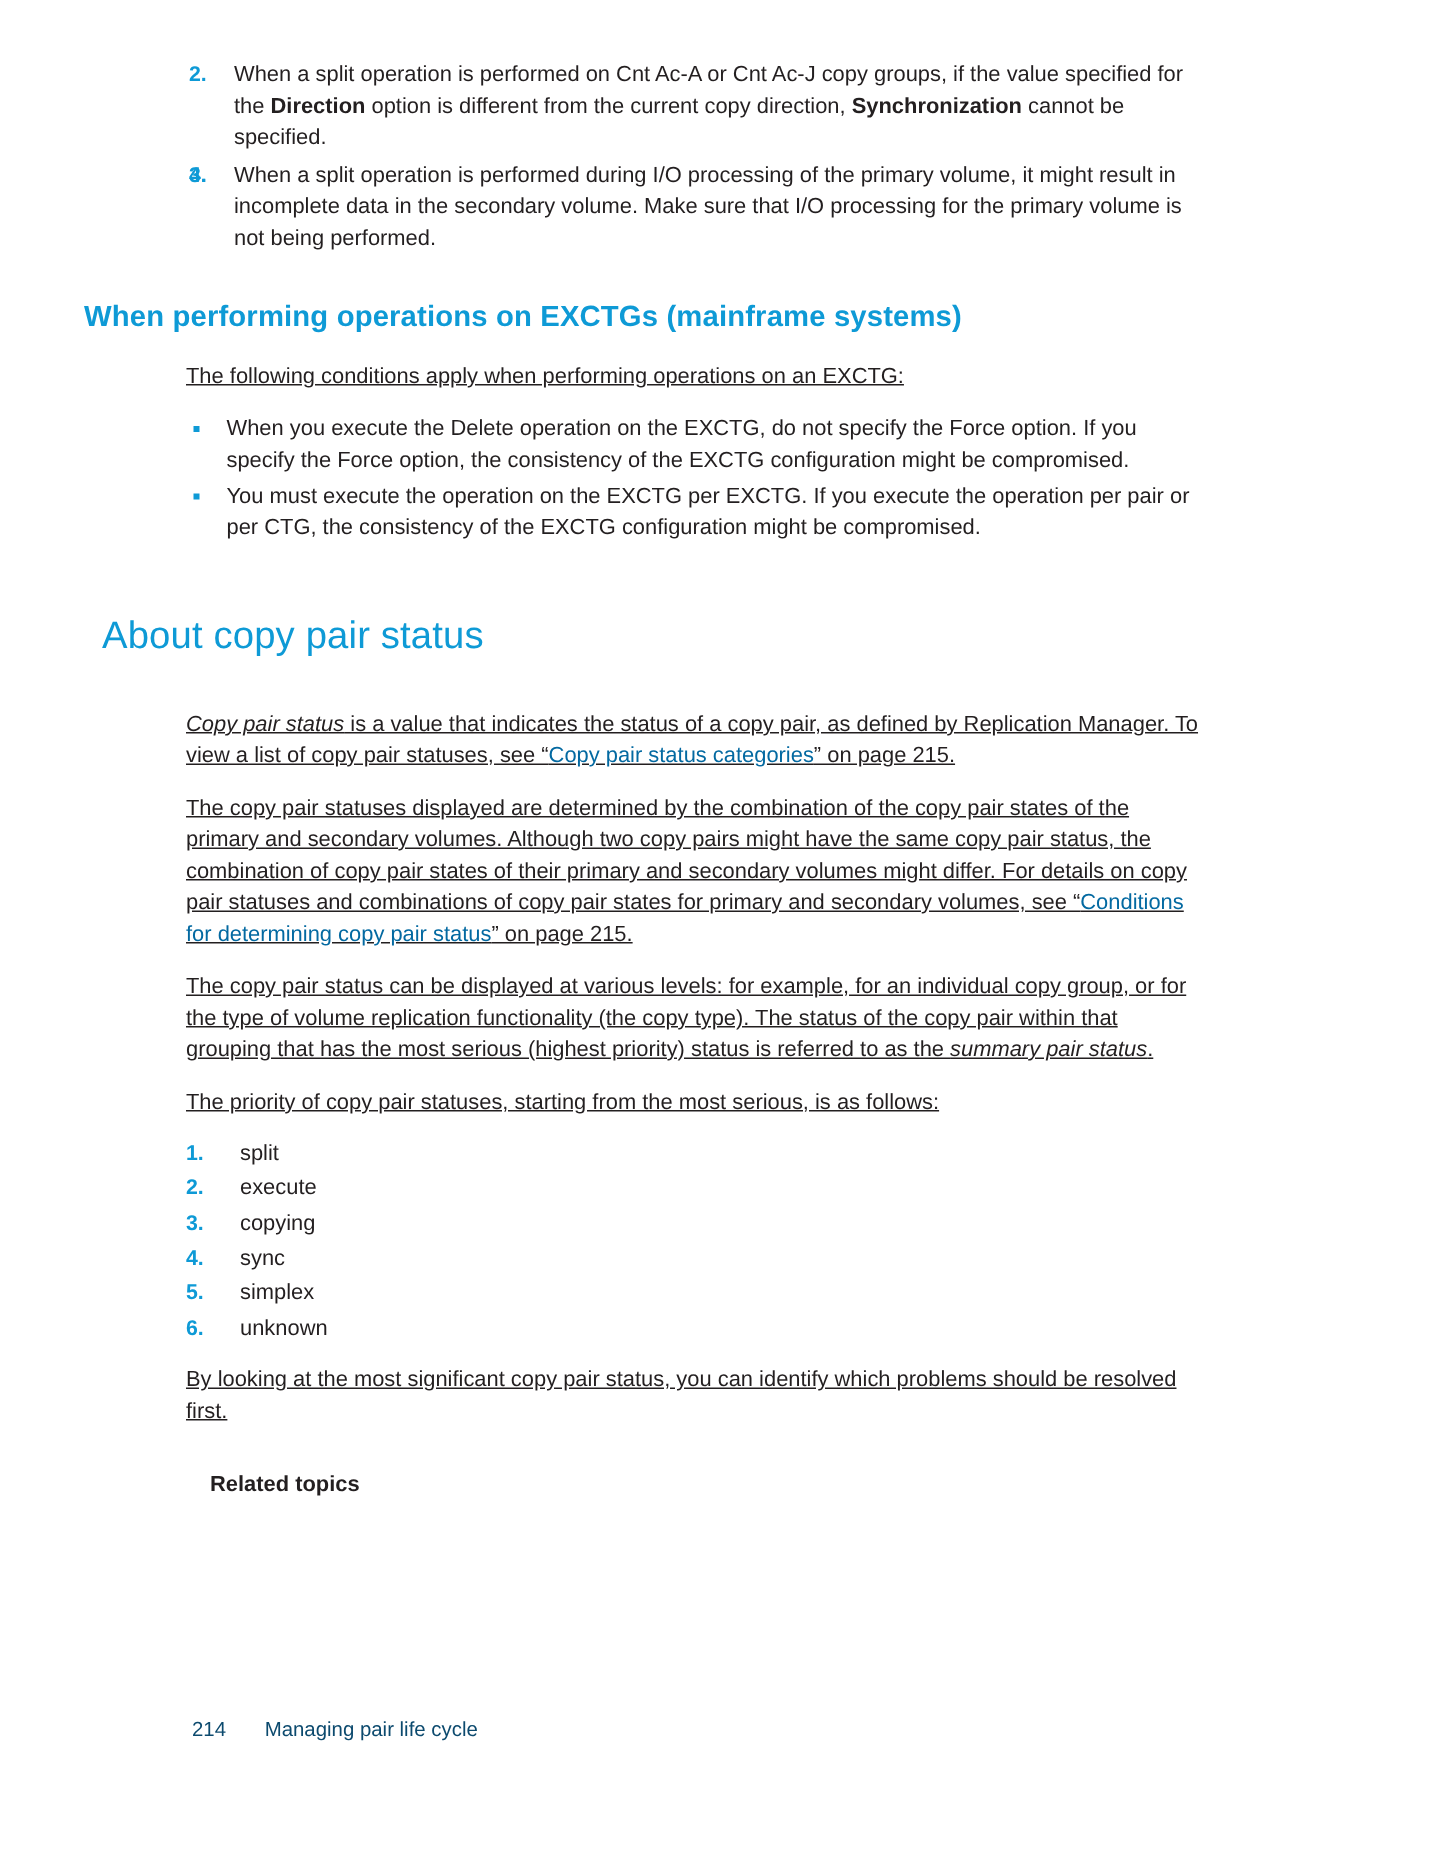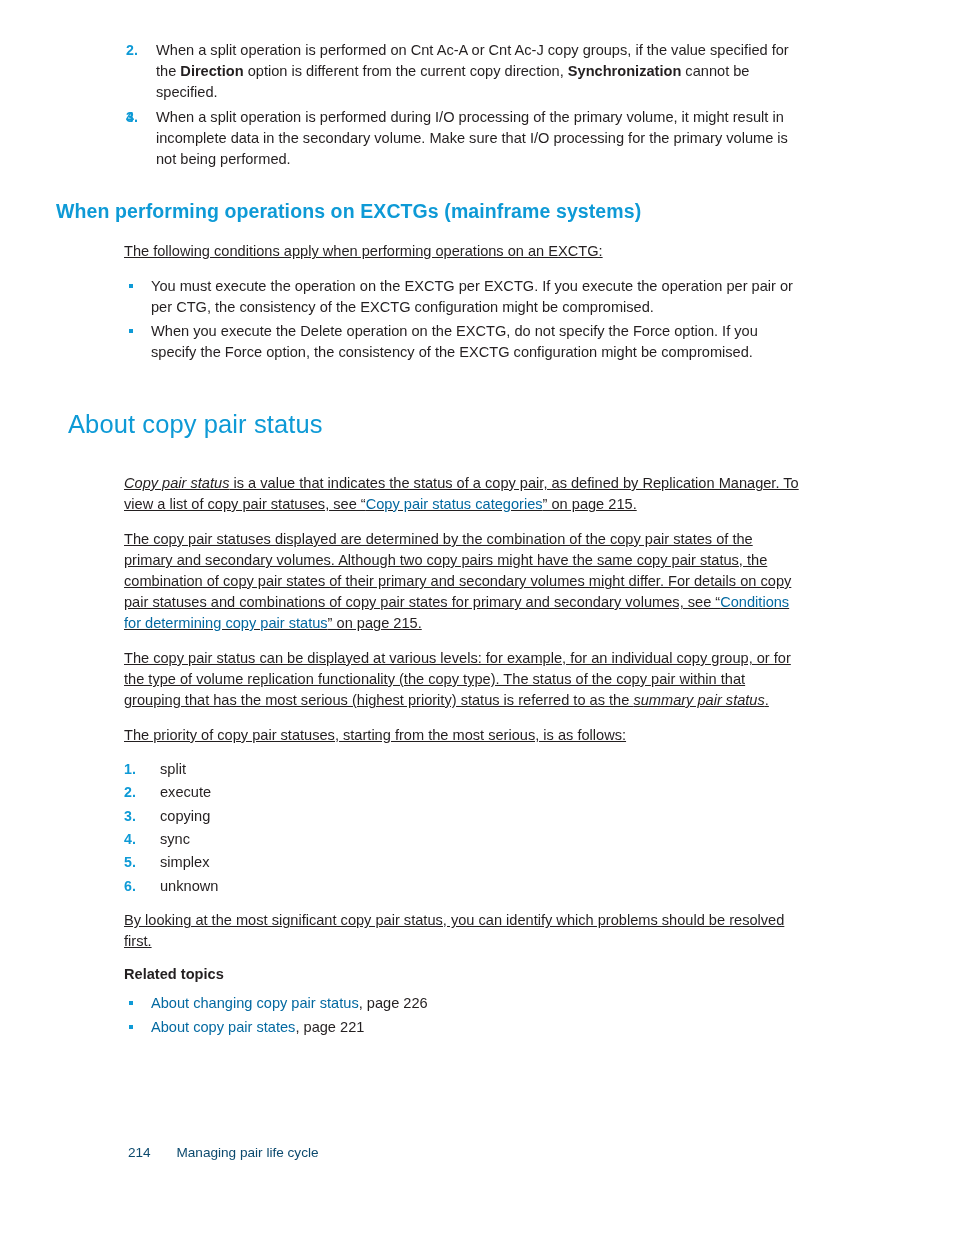--- a/index.html
+++ b/index.html
@@ -127,21 +127,21 @@
     top: 0;
     font-weight: bold;
     color: #0e9ad6;
     font-size: 14.2px;
   }
 
   
   .related-head {
     font-size: 14.6px;
     font-weight: bold;
-    margin: 0;
+    margin: 16px;
     color: #231f20;
   }
   .rel-list {
     list-style: none;
     margin: 0;
     padding: 0;
   }
   .rel-list > li {
     position: relative;
     padding-left: 27px;
@@ -198,22 +198,22 @@
     <div class="sp-26"></div>
 
     <h2 class="sub-heading">When performing operations on EXCTGs (mainframe systems)</h2>
 
     <div class="sp-18"></div>
 
     <div class="body-block">
       <p class="para">The following conditions apply when performing operations on an EXCTG:</p>
       <div class="sp-14"></div>
       <ul class="bullet-list" id="exctg-bullets">
+          <li><span class="dot"></span><span>When you execute the Delete operation on the EXCTG, do not specify the Force option. If you specify the Force option, the consistency of the EXCTG configuration might be compromised.</span></li>
           <li><span class="dot"></span><span>You must execute the operation on the EXCTG per EXCTG. If you execute the operation per pair or per CTG, the consistency of the EXCTG configuration might be compromised.</span></li>
-          <li><span class="dot"></span><span>When you execute the Delete operation on the EXCTG, do not specify the Force option. If you specify the Force option, the consistency of the EXCTG configuration might be compromised.</span></li>
         </ul>
     </div>
 
     <div class="sp-32"></div>
 
     <h1 class="main-heading">About copy pair status</h1>
 
     <div class="sp-22"></div>
 
     <div class="body-block">
@@ -243,24 +243,20 @@
       <div class="sp-12"></div>
 
       <p class="para">By looking at the most significant copy pair status, you can identify which problems should be resolved first.</p>
 
       <div class="sp-14"></div>
 
       <p class="related-head">Related topics</p>
 
       <div class="sp-10"></div>
 
-      <ul class="rel-list" id="rel-list">
-          <li><span class="dot"></span><span class="link">About changing copy pair status</span><span>, page 226</span></li>
-          <li><span class="dot"></span><span class="link">About copy pair states</span><span>, page 221</span></li>
-        </ul>
     </div>
   </div>
 
   <div class="footer">
     <span class="pg-no">214</span>
     <span>Managing pair life cycle</span>
   </div>
 </div>
 
 </body></html>

